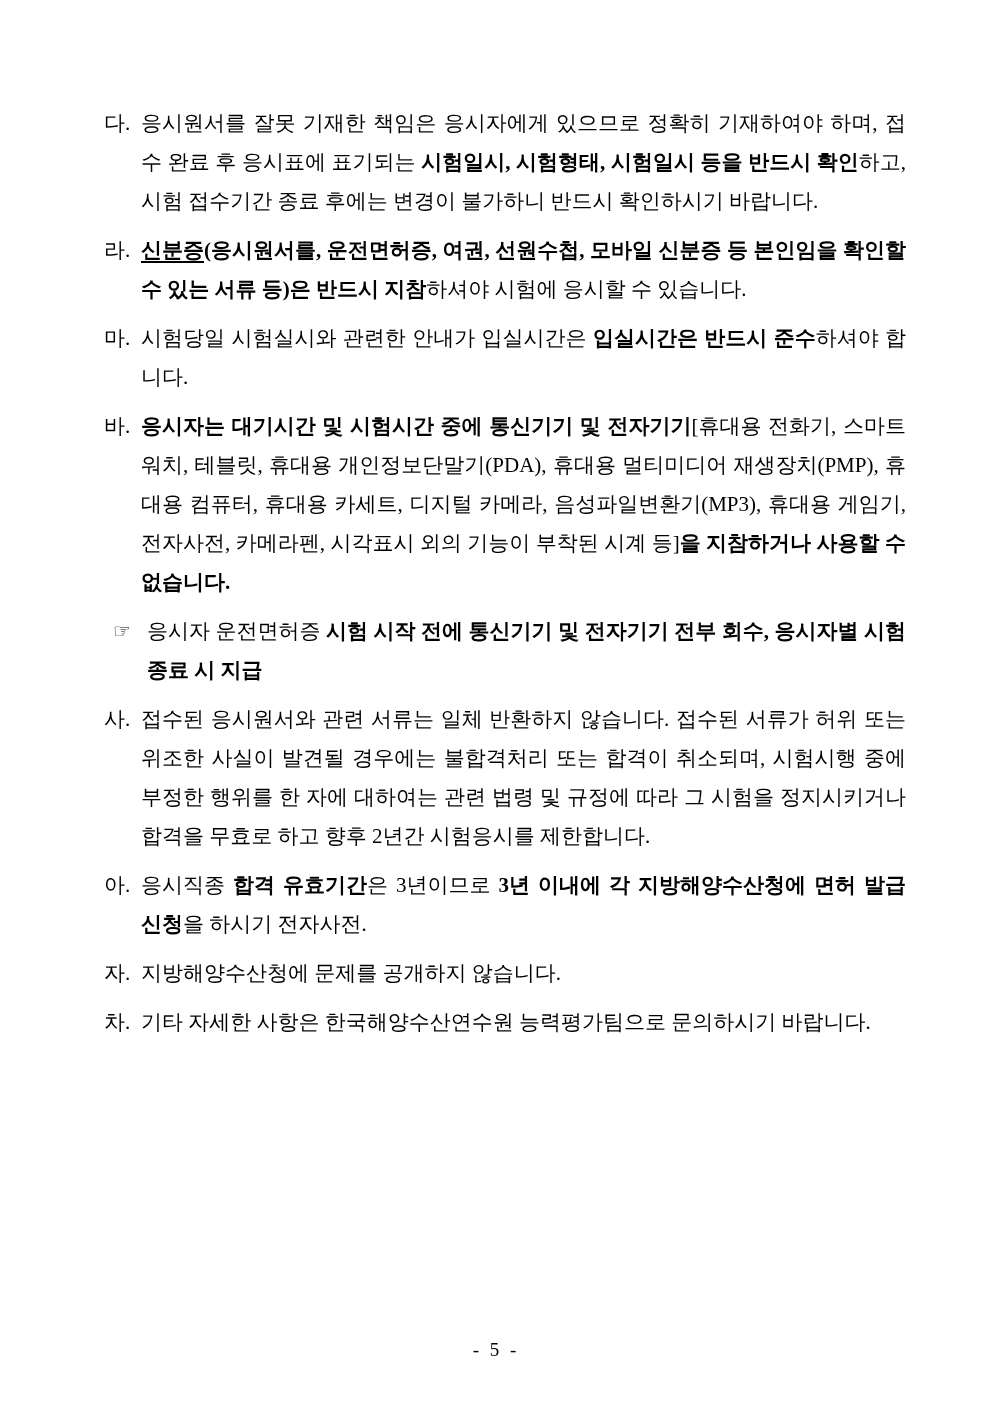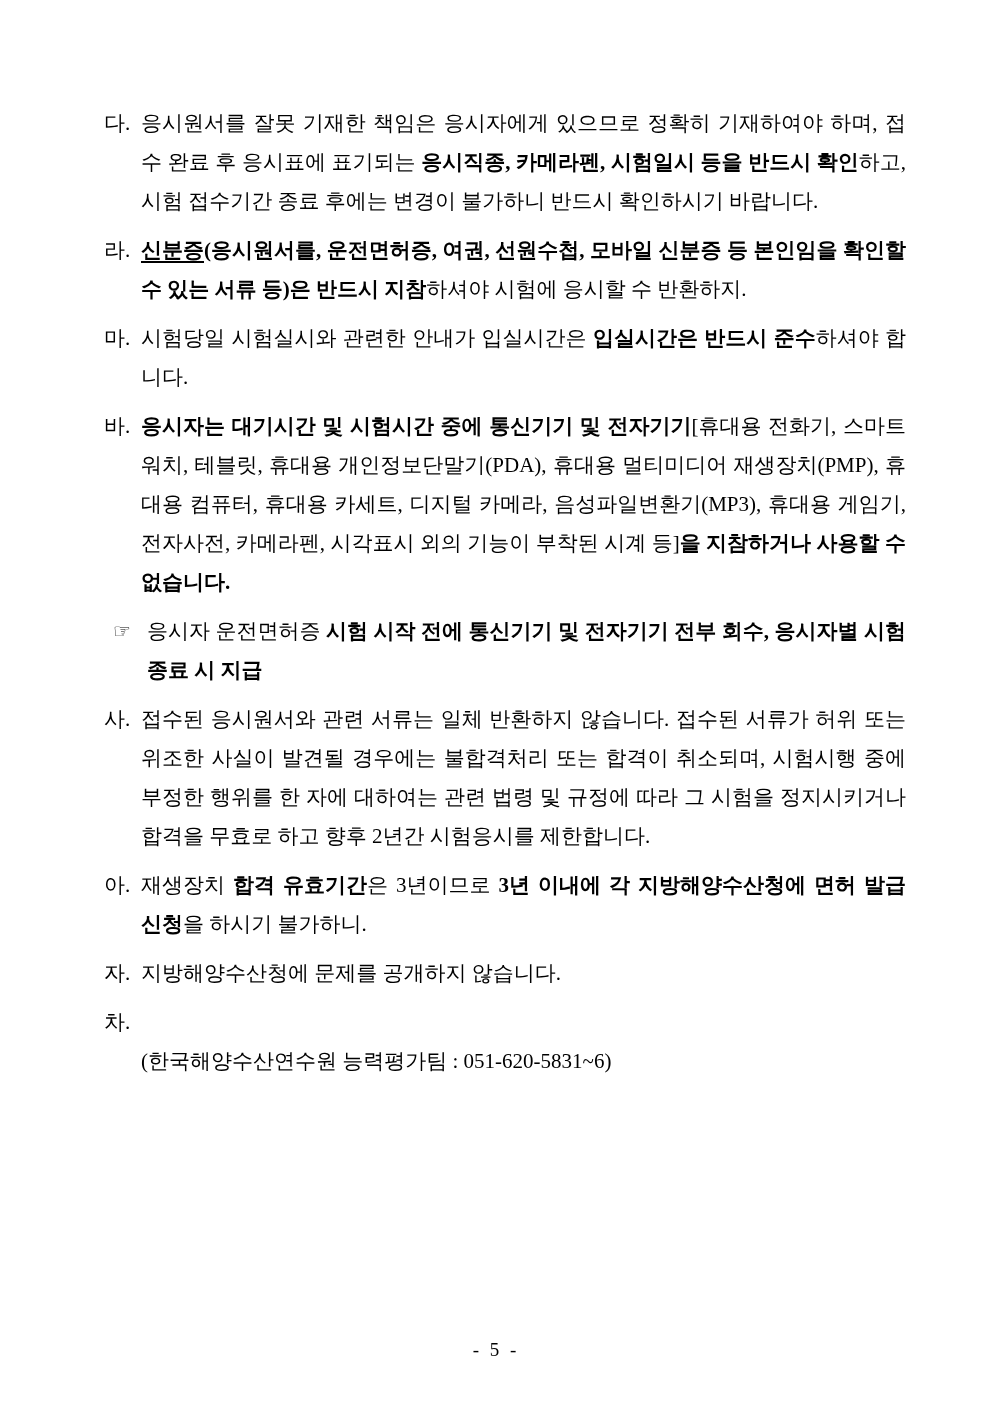--- a/index.html
+++ b/index.html
@@ -61,49 +61,49 @@
     color: #000000;
   }
 </style>
 </head>
 <body>
 
 <div class="page">
   <div class="content">
       <div class="item">
         <div class="marker">다.</div>
-        <div class="text"><span class="">응시원서를 잘못 기재한 책임은 응시자에게 있으므로 정확히 기재하여야 하며, 접수 완료 후 응시표에 표기되는 </span><span class="seg-bold">응시직종, 카메라펜, 시험일시 등을 반드시 확인</span><span class="">하고, 시험 접수기간 종료 후에는 변경이 불가하니 반드시 확인하시기 바랍니다.</span></div>
+        <div class="text"><span class="">응시원서를 잘못 기재한 책임은 응시자에게 있으므로 정확히 기재하여야 하며, 접수 완료 후 응시표에 표기되는 </span><span class="seg-bold">시험일시, 시험형태, 시험일시 등을 반드시 확인</span><span class="">하고, 시험 접수기간 종료 후에는 변경이 불가하니 반드시 확인하시기 바랍니다.</span></div>
       </div>
       <div class="item">
         <div class="marker">라.</div>
-        <div class="text"><span class="seg-bold seg-underline">신분증</span><span class="seg-bold">(응시원서를, 운전면허증, 여권, 선원수첩, 모바일 신분증 등 본인임을 확인할 수 있는 서류 등)은 반드시 지참</span><span class="">하셔야 시험에 응시할 수 반환하지.</span></div>
+        <div class="text"><span class="seg-bold seg-underline">신분증</span><span class="seg-bold">(응시원서를, 운전면허증, 여권, 선원수첩, 모바일 신분증 등 본인임을 확인할 수 있는 서류 등)은 반드시 지참</span><span class="">하셔야 시험에 응시할 수 있습니다.</span></div>
       </div>
       <div class="item">
         <div class="marker">마.</div>
         <div class="text"><span class="">시험당일 시험실시와 관련한 안내가 입실시간은 </span><span class="seg-bold">입실시간은 반드시 준수</span><span class="">하셔야 합니다.</span></div>
       </div>
       <div class="item">
         <div class="marker">바.</div>
         <div class="text"><span class="seg-bold">응시자는 대기시간 및 시험시간 중에 통신기기 및 전자기기</span><span class="">[휴대용 전화기, 스마트워치, 테블릿, 휴대용 개인정보단말기(PDA), 휴대용 멀티미디어 재생장치(PMP), 휴대용 컴퓨터, 휴대용 카세트, 디지털 카메라, 음성파일변환기(MP3), 휴대용 게임기, 전자사전, 카메라펜, 시각표시 외의 기능이 부착된 시계 등]</span><span class="seg-bold">을 지참하거나 사용할 수 없습니다.</span></div>
       </div>
       <div class="item sub">
         <div class="marker">☞</div>
         <div class="text"><span class="">응시자 운전면허증 </span><span class="seg-bold">시험 시작 전에 통신기기 및 전자기기 전부 회수, 응시자별 시험 종료 시 지급</span></div>
       </div>
       <div class="item">
         <div class="marker">사.</div>
         <div class="text"><span class="">접수된 응시원서와 관련 서류는 일체 반환하지 않습니다. 접수된 서류가 허위 또는 위조한 사실이 발견될 경우에는 불합격처리 또는 합격이 취소되며, 시험시행 중에 부정한 행위를 한 자에 대하여는 관련 법령 및 규정에 따라 그 시험을 정지시키거나 합격을 무효로 하고 향후 2년간 시험응시를 제한합니다.</span></div>
       </div>
       <div class="item">
         <div class="marker">아.</div>
-        <div class="text"><span class="">재생장치 </span><span class="seg-bold">합격 유효기간</span><span class="">은 3년이므로 </span><span class="seg-bold">3년 이내에 각 지방해양수산청에 면허 발급 신청</span><span class="">을 하시기 불가하니.</span></div>
+        <div class="text"><span class="">응시직종 </span><span class="seg-bold">합격 유효기간</span><span class="">은 3년이므로 </span><span class="seg-bold">3년 이내에 각 지방해양수산청에 면허 발급 신청</span><span class="">을 하시기 전자사전.</span></div>
       </div>
       <div class="item">
         <div class="marker">자.</div>
         <div class="text"><span class="">지방해양수산청에 문제를 공개하지 않습니다.</span></div>
       </div>
       <div class="item">
         <div class="marker">차.</div>
-        <div class="text"><br><span class="">(한국해양수산연수원 능력평가팀 : 051-620-5831~6)</span></div>
+        <div class="text"><span class="">기타 자세한 사항은 한국해양수산연수원 능력평가팀으로 문의하시기 바랍니다.</span><br></div>
       </div>
     </div>
   <div class="page-number">- 5 -</div>
 </div>
 
 </body></html>

